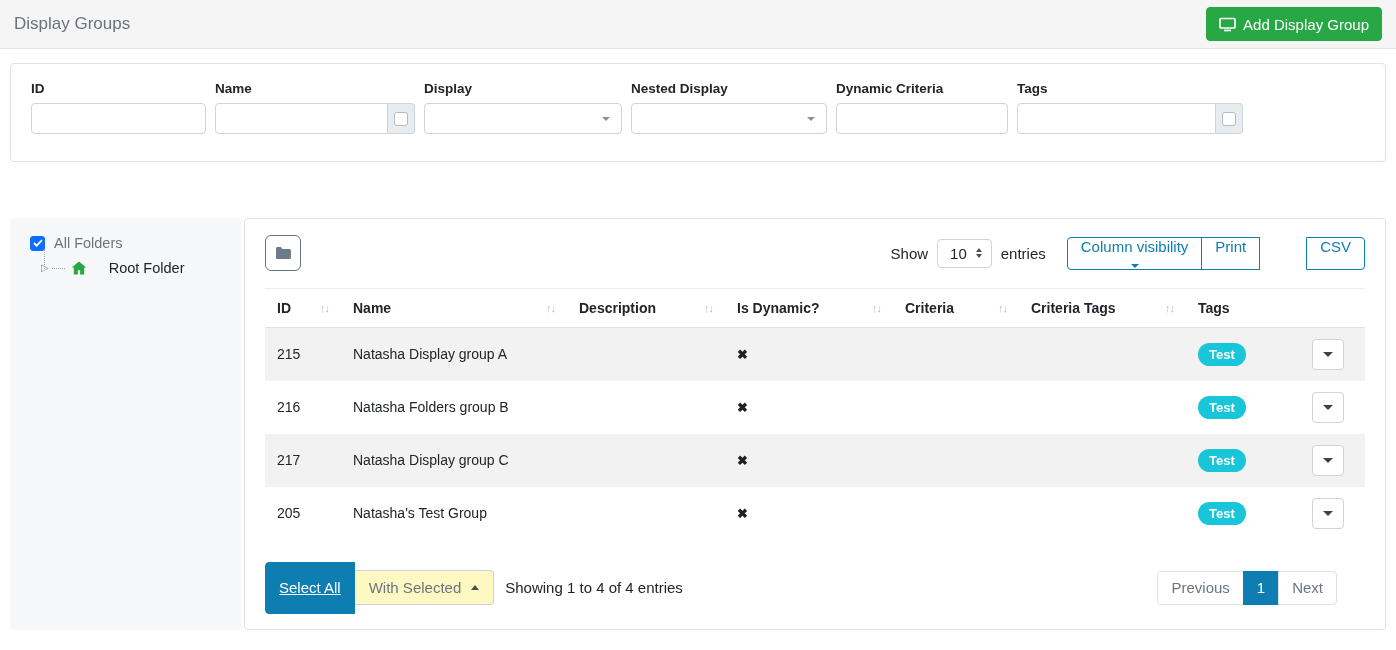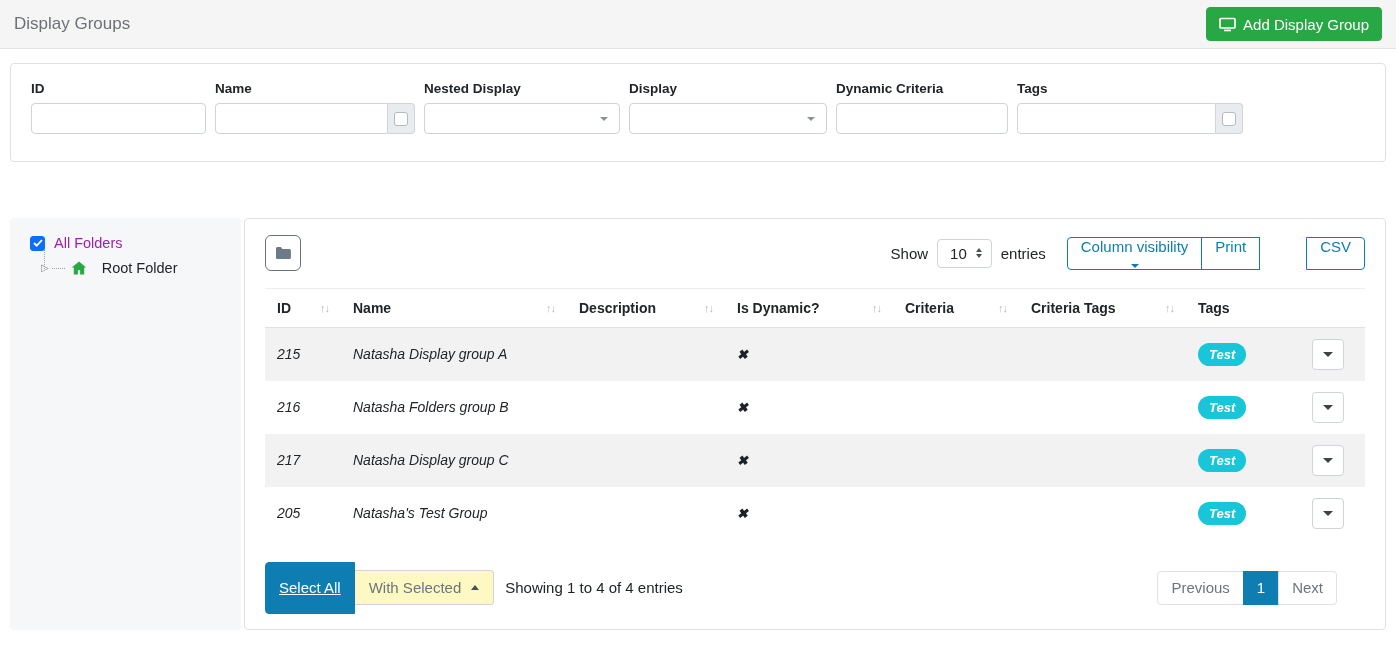--- a/index.html
+++ b/index.html
@@ -28,28 +28,28 @@
   .cbox { width:14px; height:14px; background:#fff; border:1px solid #b3bac1; border-radius:3px; }
   .fselect { display:flex; align-items:center; justify-content:flex-end; padding:0 11px; cursor:pointer; }
   .caret-down { width:0; height:0; border-left:4px solid transparent; border-right:4px solid transparent; border-top:4px solid #8b9198; }
   .caret-down.dark { border-top-color:#3c4248; border-left-width:5px; border-right-width:5px; border-top-width:5px; }
   .caret-up { width:0; height:0; border-left:4px solid transparent; border-right:4px solid transparent; border-bottom:5px solid #4a5056; }
 
   
   .content { display:flex; gap:3px; margin:56px 10px 0; height:412px; }
 
   .sidebar { width:231px; background:#f6f7f8; border-radius:4px; padding:17px 0 0 20px; }
-  .allfolders { display:flex; align-items:center; gap:9px; font-size:14.5px; color:#a21caf; }
+  .allfolders { display:flex; align-items:center; gap:9px; font-size:14.5px; color:#737373; }
   .cb-checked { width:15px; height:15px; background:#0d6efd; border:1px solid #0d6efd; border-radius:3px;
                 display:flex; align-items:center; justify-content:center; cursor:pointer; }
   .tree-node { display:flex; align-items:center; margin:9px 0 0 11px; position:relative; font-size:14.5px; color:#212529; cursor:pointer; }
   .vline { position:absolute; left:3px; top:-11px; height:20px; border-left:1px dotted #9aa0a6; }
   .expander { color:#868c92; font-size:10px; line-height:1; margin-right:1px; cursor:pointer; }
   .hdots { width:13px; border-top:1px dotted #9aa0a6; margin:0 6px 0 2px; }
-  .tree-label { margin-left:15px; }
+  .tree-label { margin-left:22px; }
 
   .main-card { flex:1; background:#fff; border:1px solid #dee2e6; border-radius:4px; padding:16px 20px 20px; }
 
   .card-top { display:flex; justify-content:space-between; align-items:center; }
   .folder-btn { width:36px; height:36px; background:#fff; border:1px solid #69727b; border-radius:6px;
                 display:flex; align-items:center; justify-content:center; cursor:pointer; }
   .top-right { display:flex; align-items:center; gap:9px; font-size:15px; color:#212529; }
   .length-select { border:1px solid #ced4da; border-radius:4px; height:29px; display:flex; align-items:center;
                    gap:9px; padding:0 9px 0 12px; cursor:pointer; }
   .updown { display:flex; flex-direction:column; gap:2px; }
@@ -61,21 +61,21 @@
   .btn-outline:first-child { border-radius:4px 0 0 4px; margin-left:0; }
   .btn-outline:last-child { border-radius:0 4px 4px 0;margin-left:46px; }
   .btn-outline .caret-down { border-top-color:#0e7db2; }
 
   
   table.dg { width:100%; table-layout:fixed; border-collapse:collapse; margin-top:17px; font-size:14px; color:#212529; }
   table.dg thead th { text-align:left; font-weight:bold; padding:11px 12px; border-top:1px solid #ededee;
                       border-bottom:1px solid #dee2e6; cursor:pointer; }
   .thwrap { display:flex; align-items:center; justify-content:space-between; }
   .sort-ic { color:#b9bcbf; font-size:11px; font-weight:normal; letter-spacing:-1px; margin-left:6px; }
-  table.dg tbody tr { height:53px;font-style:italic; }
+  table.dg tbody tr { height:53px; }
   table.dg tbody tr:nth-child(odd) { background:#f2f2f2; }
   table.dg td { padding:10px 12px; vertical-align:middle; }
   .x-icon { font-weight:bold; font-size:13px; color:#1d2125; }
   .tag-badge { background:#18c5d9; color:#fff; font-weight:bold; font-size:13px; padding:4px 11px;
                border-radius:12px; display:inline-block; }
   .row-action-btn { width:32px; height:31px; background:#fff; border:1px solid #ced4da; border-radius:4px;
                     display:flex; align-items:center; justify-content:center; cursor:pointer; }
 
   
   .card-footer { display:flex; justify-content:space-between; align-items:center; margin-top:22px; }
@@ -119,29 +119,29 @@
   <div class="ffield w-name">
     <label>Name</label>
     <div class="igroup">
       <input class="control" value="" style="">
       <span class="addon">
         <span class="cbox"></span>
       </span>
     </div>
   </div>
 
+  <div class="ffield w-display">
+    <label>Display</label>
+    <div class="control fselect">
+      <span class="caret-down"></span>
+    </div>
+  </div>
+
   <div class="ffield w-nested">
     <label>Nested Display</label>
-    <div class="control fselect">
-      <span class="caret-down"></span>
-    </div>
-  </div>
-
-  <div class="ffield w-display">
-    <label>Display</label>
     <div class="control fselect">
       <span class="caret-down"></span>
     </div>
   </div>
 
   <div class="ffield w-dyn">
     <label>Dynamic Criteria</label>
     <input class="control" value="" style="">
   </div>
 

